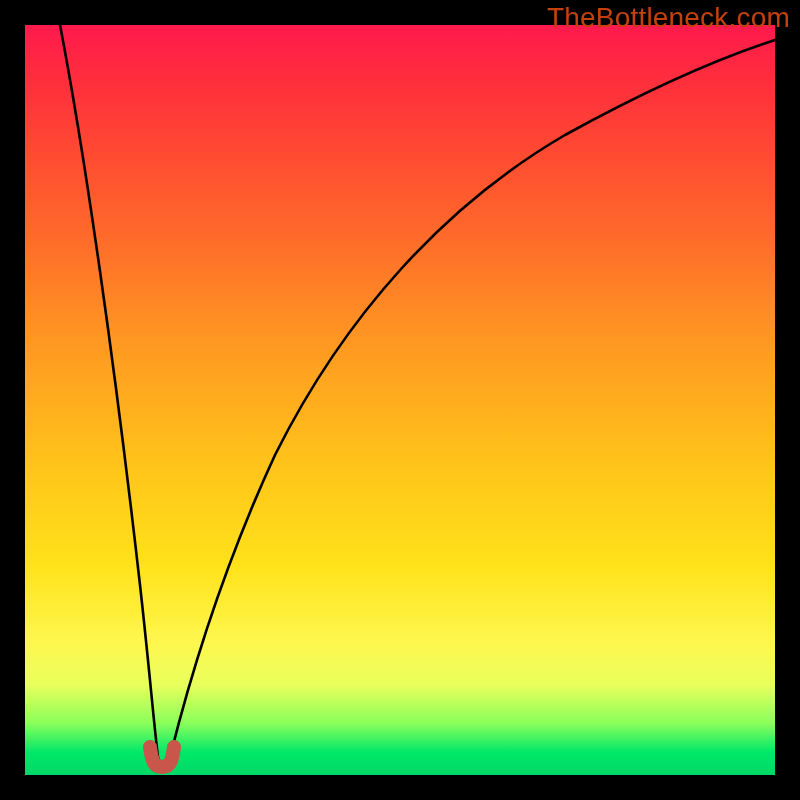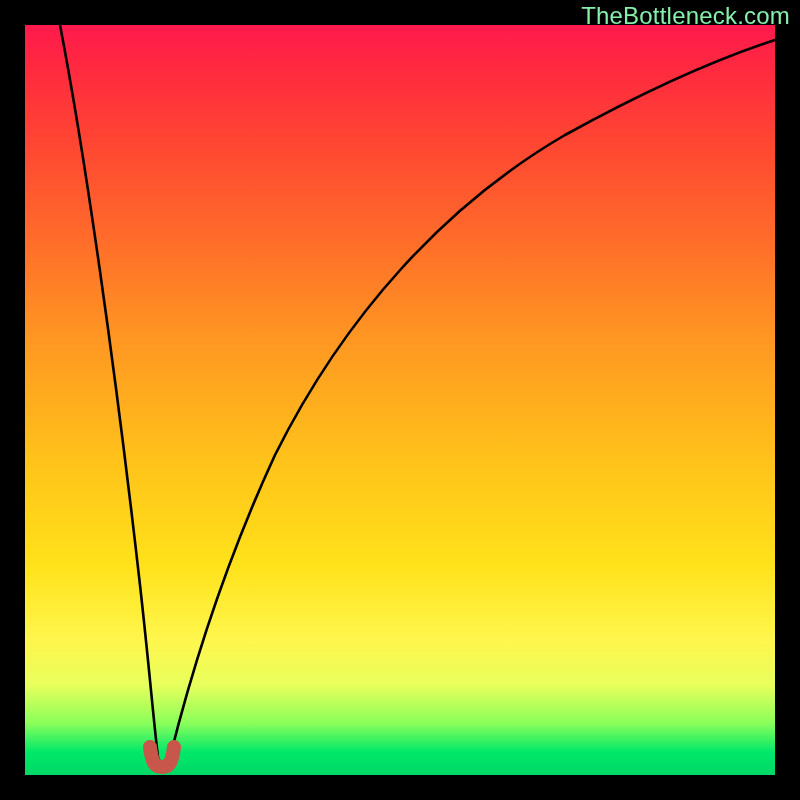--- a/index.html
+++ b/index.html
@@ -35,22 +35,22 @@
       #e8ff5c 88%,
       #8cff5a 93%,
       #00e86a 97%,
       #00d766 100%
     );
   }
   .watermark {
     position: absolute;
     top: 2px;
     right: 10px;
-    color: #86efac;
-    font-size: 24px;
+    color: #c2410c;
+    font-size: 28px;
     font-weight: 500;
     letter-spacing: 0.2px;
     user-select: none;
   }
   svg.curve {
     position: absolute;
     inset: 0;
     width: 100%;
     height: 100%;
     overflow: visible;

